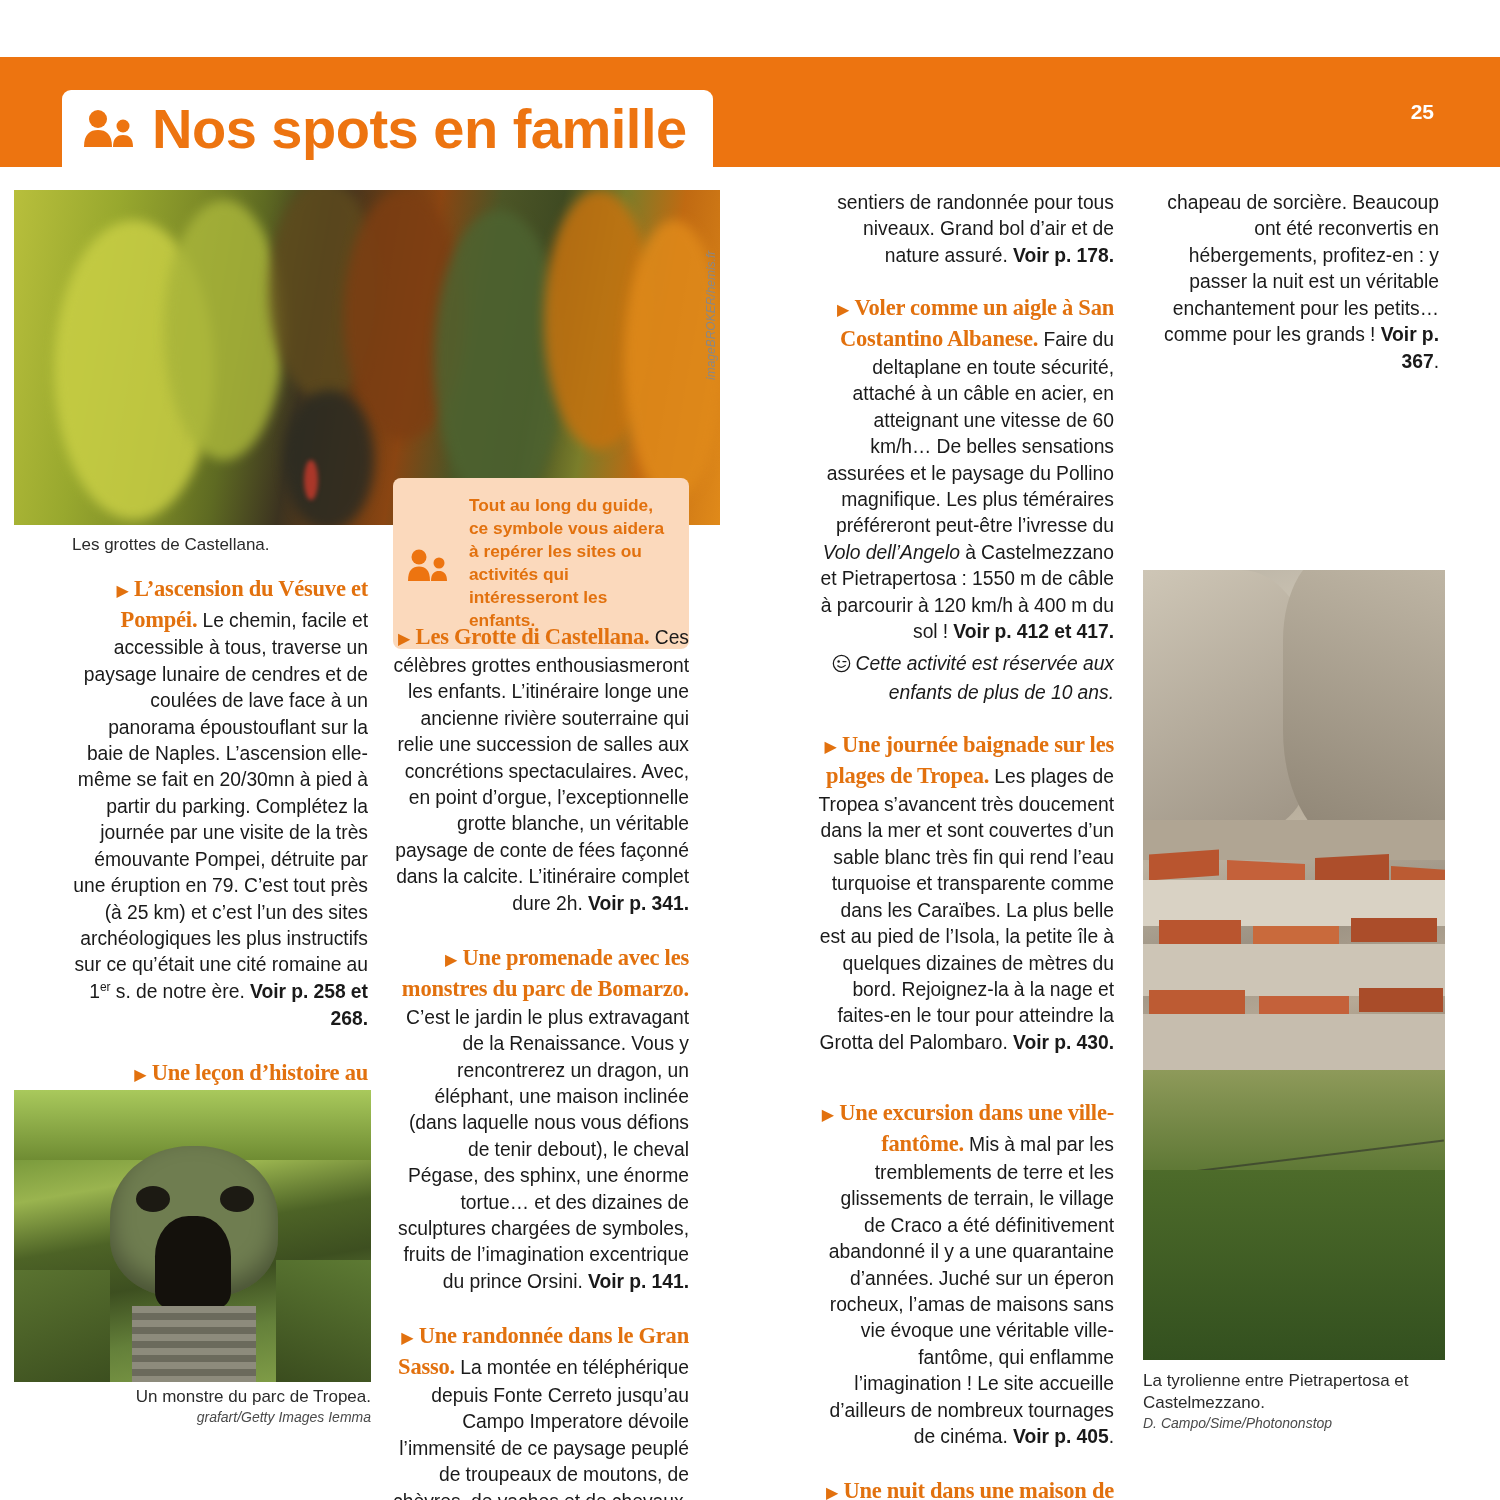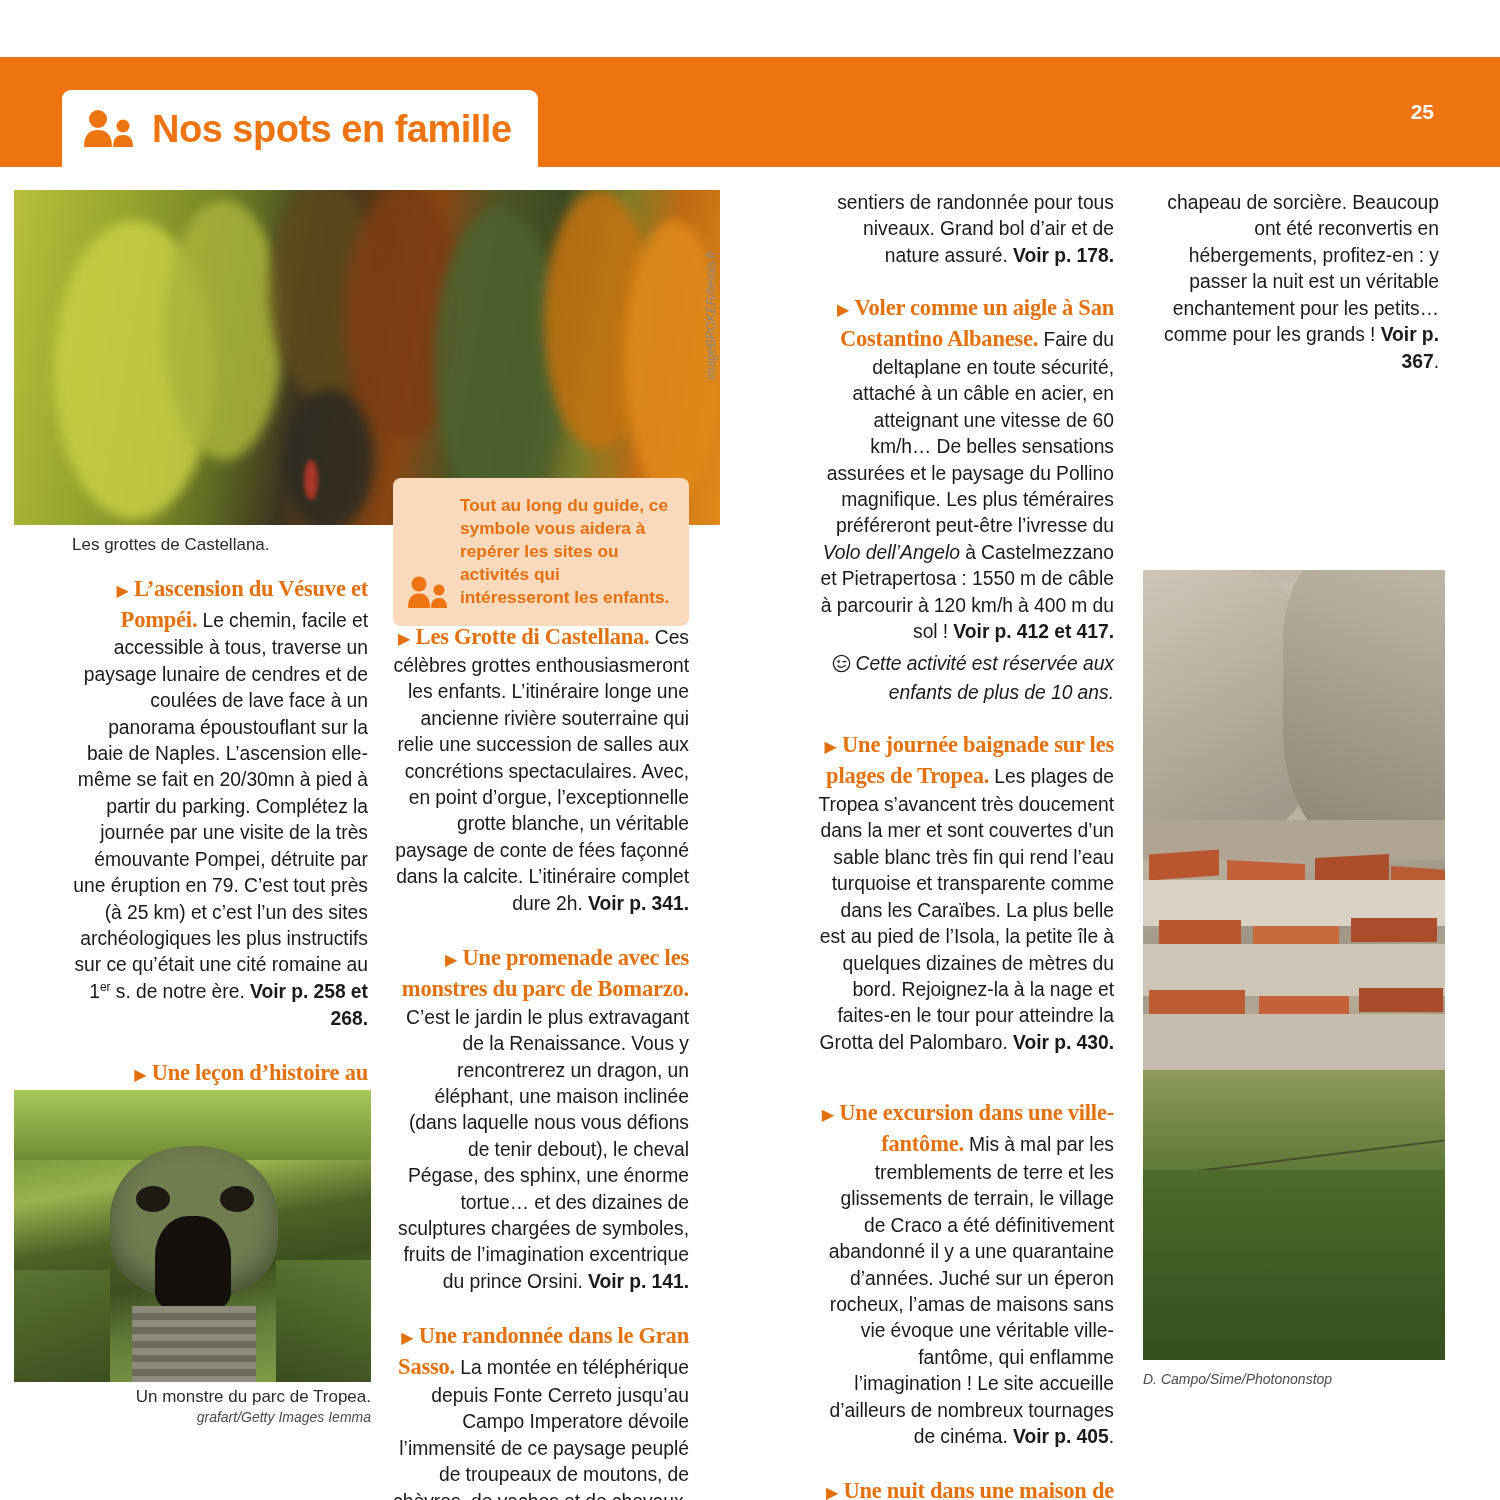--- a/index.html
+++ b/index.html
@@ -18,21 +18,21 @@
   }
   .header-tab {
     position: absolute; left: 62px; top: 33px; height: 77px;
     background: #ffffff;
     border-radius: 9px 9px 0 0;
     padding: 0 26px 0 20px;
     display: flex; align-items: center; gap: 14px;
   }
   .family-icon { width: 56px; height: 40px; display: block; }
   .header-title {
-    font-size: 38px; font-weight: bold; color: #ED7410;
+    font-size: 56px; font-weight: bold; color: #ED7410;
     letter-spacing: -0.5px; white-space: nowrap; line-height: 1;
     font-family: "Liberation Sans", sans-serif;
   }
   .header-right {
     position: absolute; right: 66px; top: 0; height: 110px;
     display: flex; align-items: center; gap: 54px;
   }
   .header-kicker {
     color: #ffffff; font-size: 20.5px; font-weight: bold;
     letter-spacing: 0.55px; white-space: nowrap;
@@ -88,21 +88,21 @@
   .arrow { color: #E2710E; font-size: 16px; }
   .bold { font-weight: bold; }
   .ital { font-style: italic; }
 
   
   .callout {
     position: absolute; left: 393px; top: 288px; width: 296px;
     background: #FBD9BC; border-radius: 8px;
     padding: 16px 16px 17px 14px;
   }
-  .callout-inner { display: flex; gap: 11px; align-items: flex-end; }
+  .callout-inner { display: flex; gap: 20px; align-items: center; }
   .callout-icon { flex: 0 0 auto; width: 42px; height: 33px; margin-top: 5px; }
   .callout-text {
     font-size: 17.3px; font-weight: bold; color: #E2710E;
     line-height: 1.33; text-indent: 0;
   }
 
   
   .photo-bomarzo {
     position: absolute; left: 14px; top: 900px; width: 357px; height: 292px;
     overflow: hidden;
@@ -334,18 +334,19 @@
         <div class="roofs" style="left:216px;top:418px;width:84px;height:24px;background:#a94c29;"></div>
         <div class="ph-shape" style="left:0;top:444px;width:302px;height:60px;background:#c6bdae;"></div>
         <div class="ph-shape" style="left:0;top:500px;width:302px;height:120px;background:linear-gradient(180deg,#8e9a5a,#56722f);"></div>
         <div class="glider-cable"></div>
         <div class="glider-wing"></div>
         <div class="glider-body"></div>
         <div class="ph-shape" style="left:0;top:600px;width:302px;height:190px;background:linear-gradient(180deg,#4d6b2a,#33501f);"></div>
       </div>
 
       <div style="position:absolute; left:0; top:1180px; width:302px;">
+        <div class="caption">La tyrolienne entre Pietrapertosa et Castelmezzano.</div>
         <div class="credit">D. Campo/Sime/Photononstop</div>
       </div>
     </div>
 
   </div>
 </div>
 
 </body></html>

